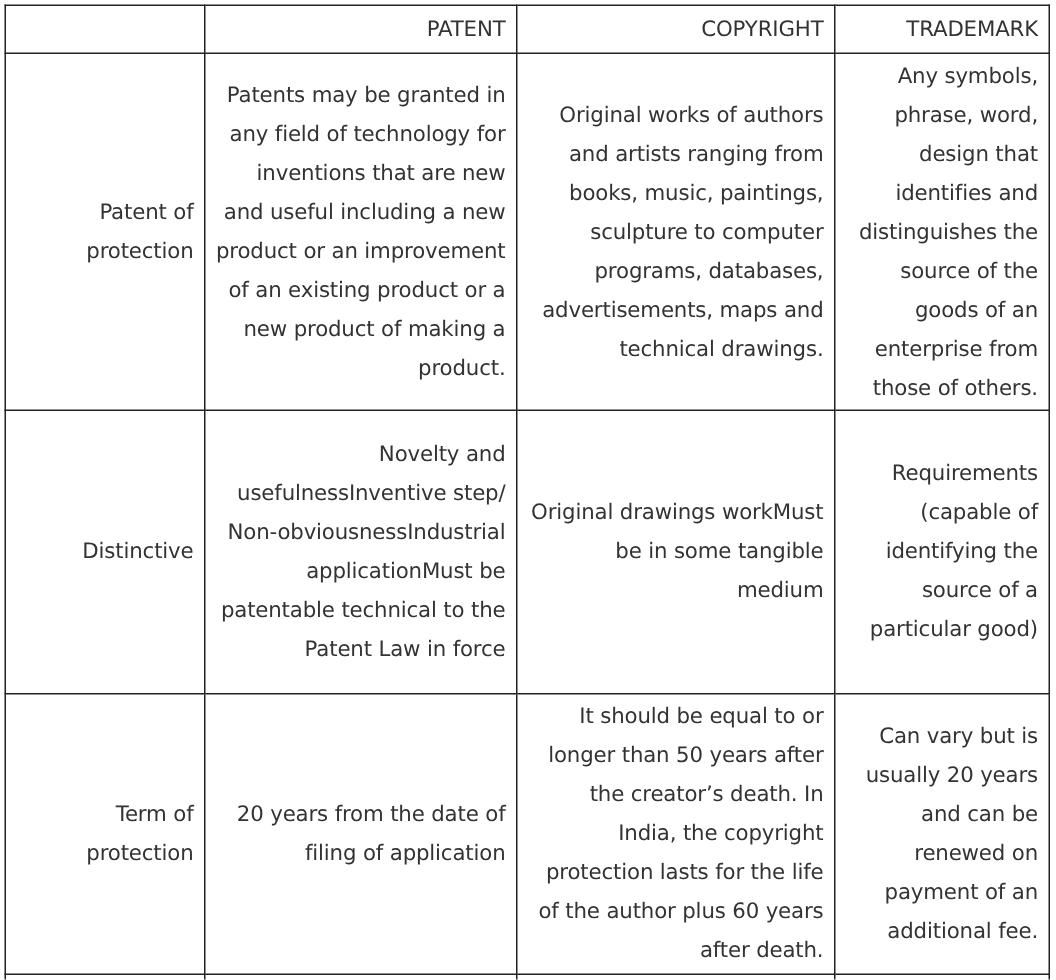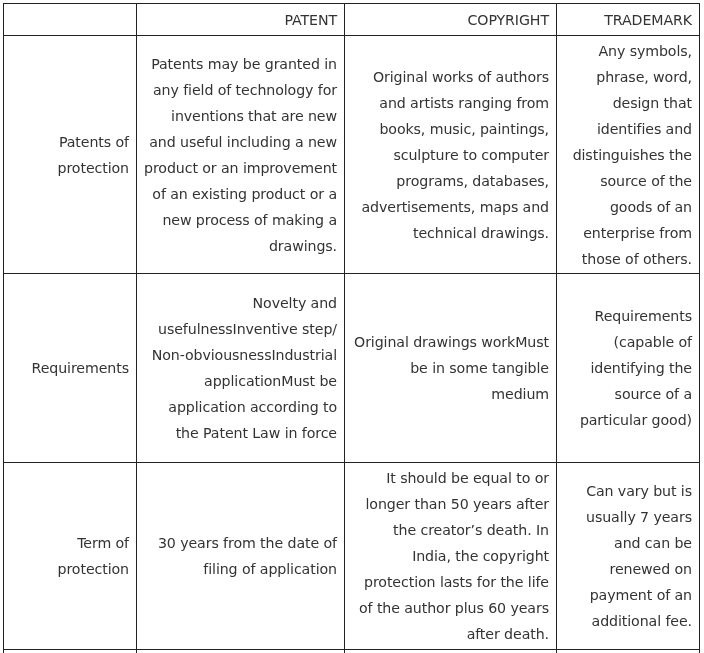--- a/index.html
+++ b/index.html
@@ -43,36 +43,36 @@
       <col class="c3">
   </colgroup>
   <tbody>
       <tr class="head-row">
     <th></th>
     <th>PATENT</th>
     <th>COPYRIGHT</th>
     <th>TRADEMARK</th>
   </tr>
   <tr class="row-subject">
-    <td>Patents of protection</td>
-    <td>Patents may be granted in any field of technology for inventions that are new and useful including a new product or an improvement of an existing product or a new process of making a drawings.</td>
+    <td>Patent of protection</td>
+    <td>Patents may be granted in any field of technology for inventions that are new and useful including a new product or an improvement of an existing product or a new product of making a product.</td>
     <td>Original works of authors and artists ranging from books, music, paintings, sculpture to computer programs, databases, advertisements, maps and technical drawings.</td>
     <td>Any symbols, phrase, word, design that identifies and distinguishes the source of the goods of an enterprise from those of others.</td>
   </tr>
   <tr class="row-req">
-    <td>Requirements</td>
-    <td>Novelty and usefulnessInventive step/ Non-obviousnessIndustrial applicationMust be application according to the Patent Law in force</td>
+    <td>Distinctive</td>
+    <td>Novelty and usefulnessInventive step/ Non-obviousnessIndustrial applicationMust be patentable technical to the Patent Law in force</td>
     <td>Original drawings workMust be in some tangible medium</td>
     <td>Requirements (capable of identifying the source of a particular good)</td>
   </tr>
   <tr class="row-term">
     <td>Term of protection</td>
-    <td>30 years from the date of filing of application</td>
+    <td>20 years from the date of filing of application</td>
     <td>It should be equal to or longer than 50 years after the creator’s death. In India, the copyright protection lasts for the life of the author plus 60 years after death.</td>
-    <td>Can vary but is usually 7 years and can be renewed on payment of an additional fee.</td>
+    <td>Can vary but is usually 20 years and can be renewed on payment of an additional fee.</td>
   </tr>
   <tr class="row-tail">
     <td></td>
     <td></td>
     <td></td>
     <td></td>
   </tr>
 </tbody>
   </table>
 

